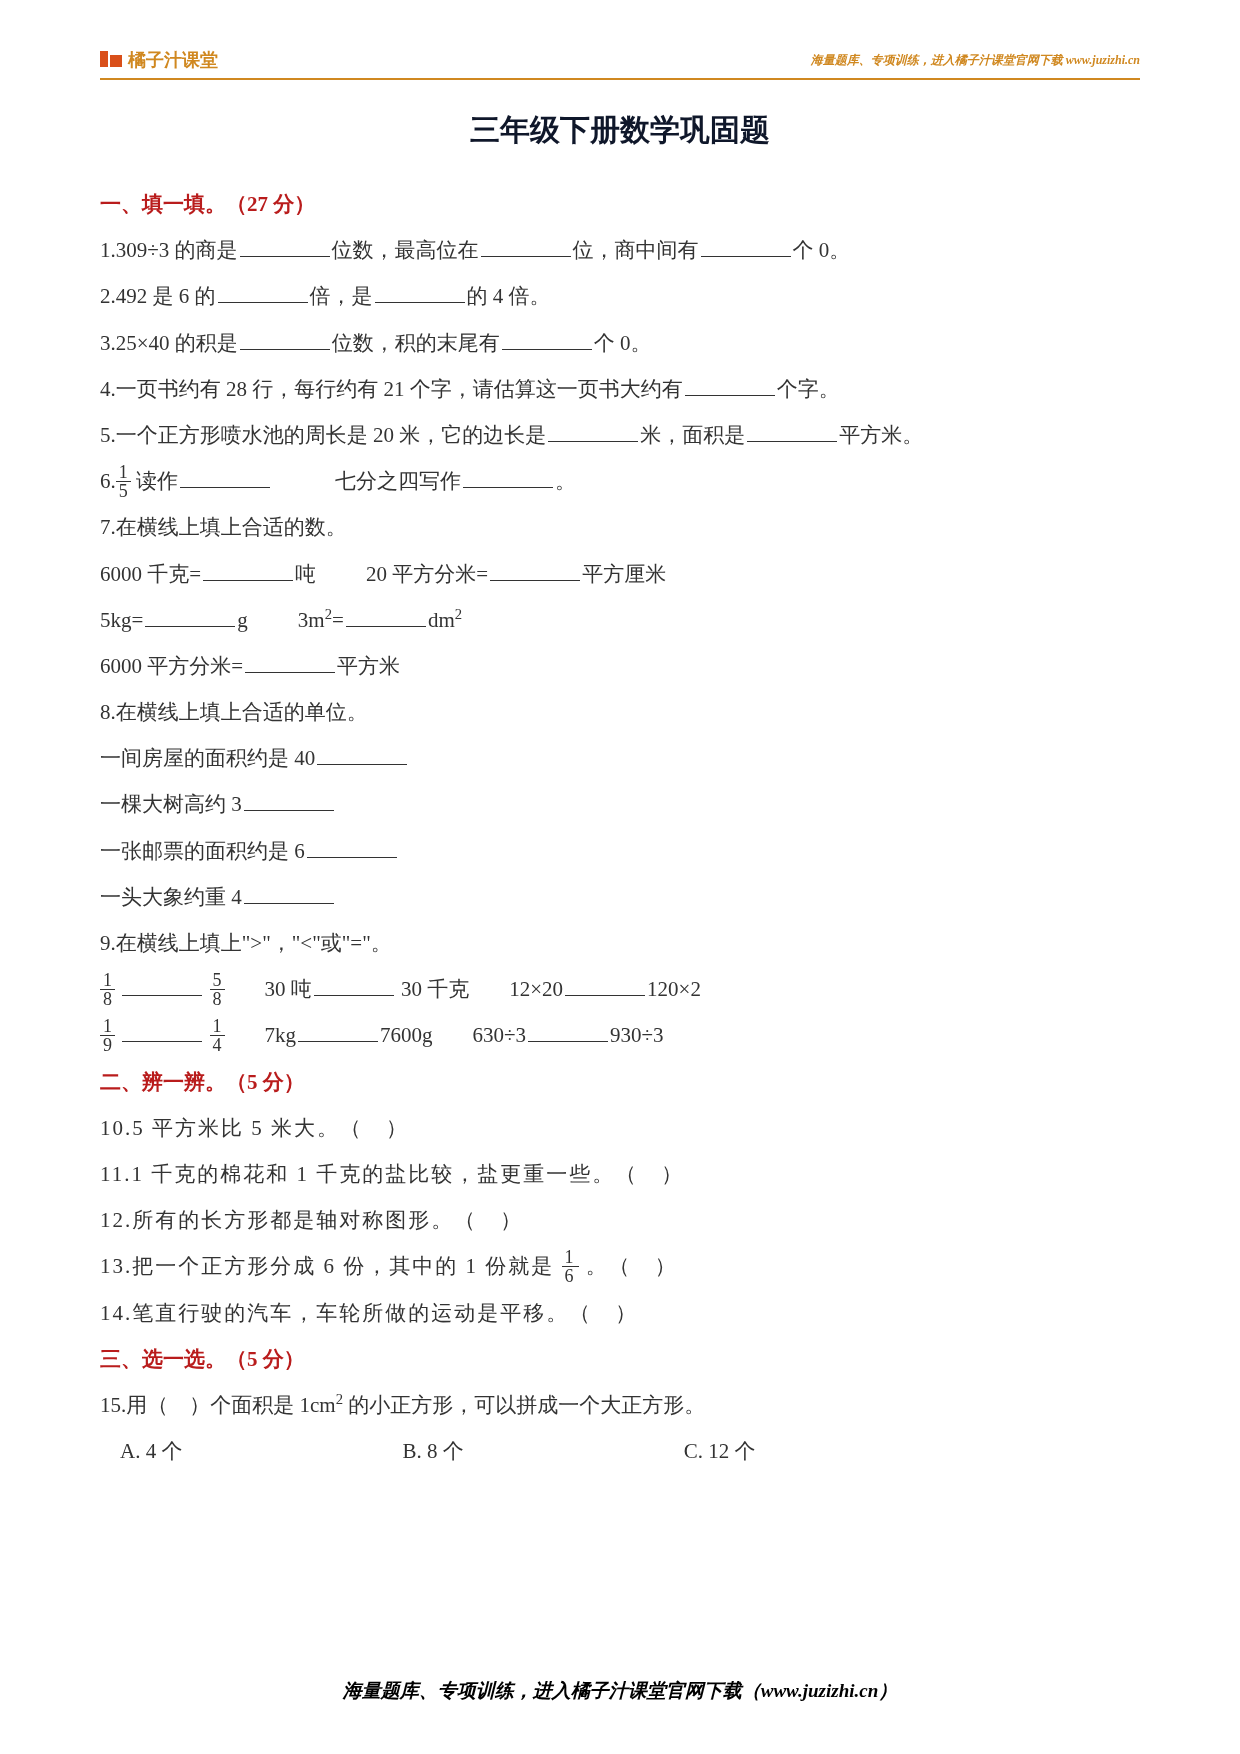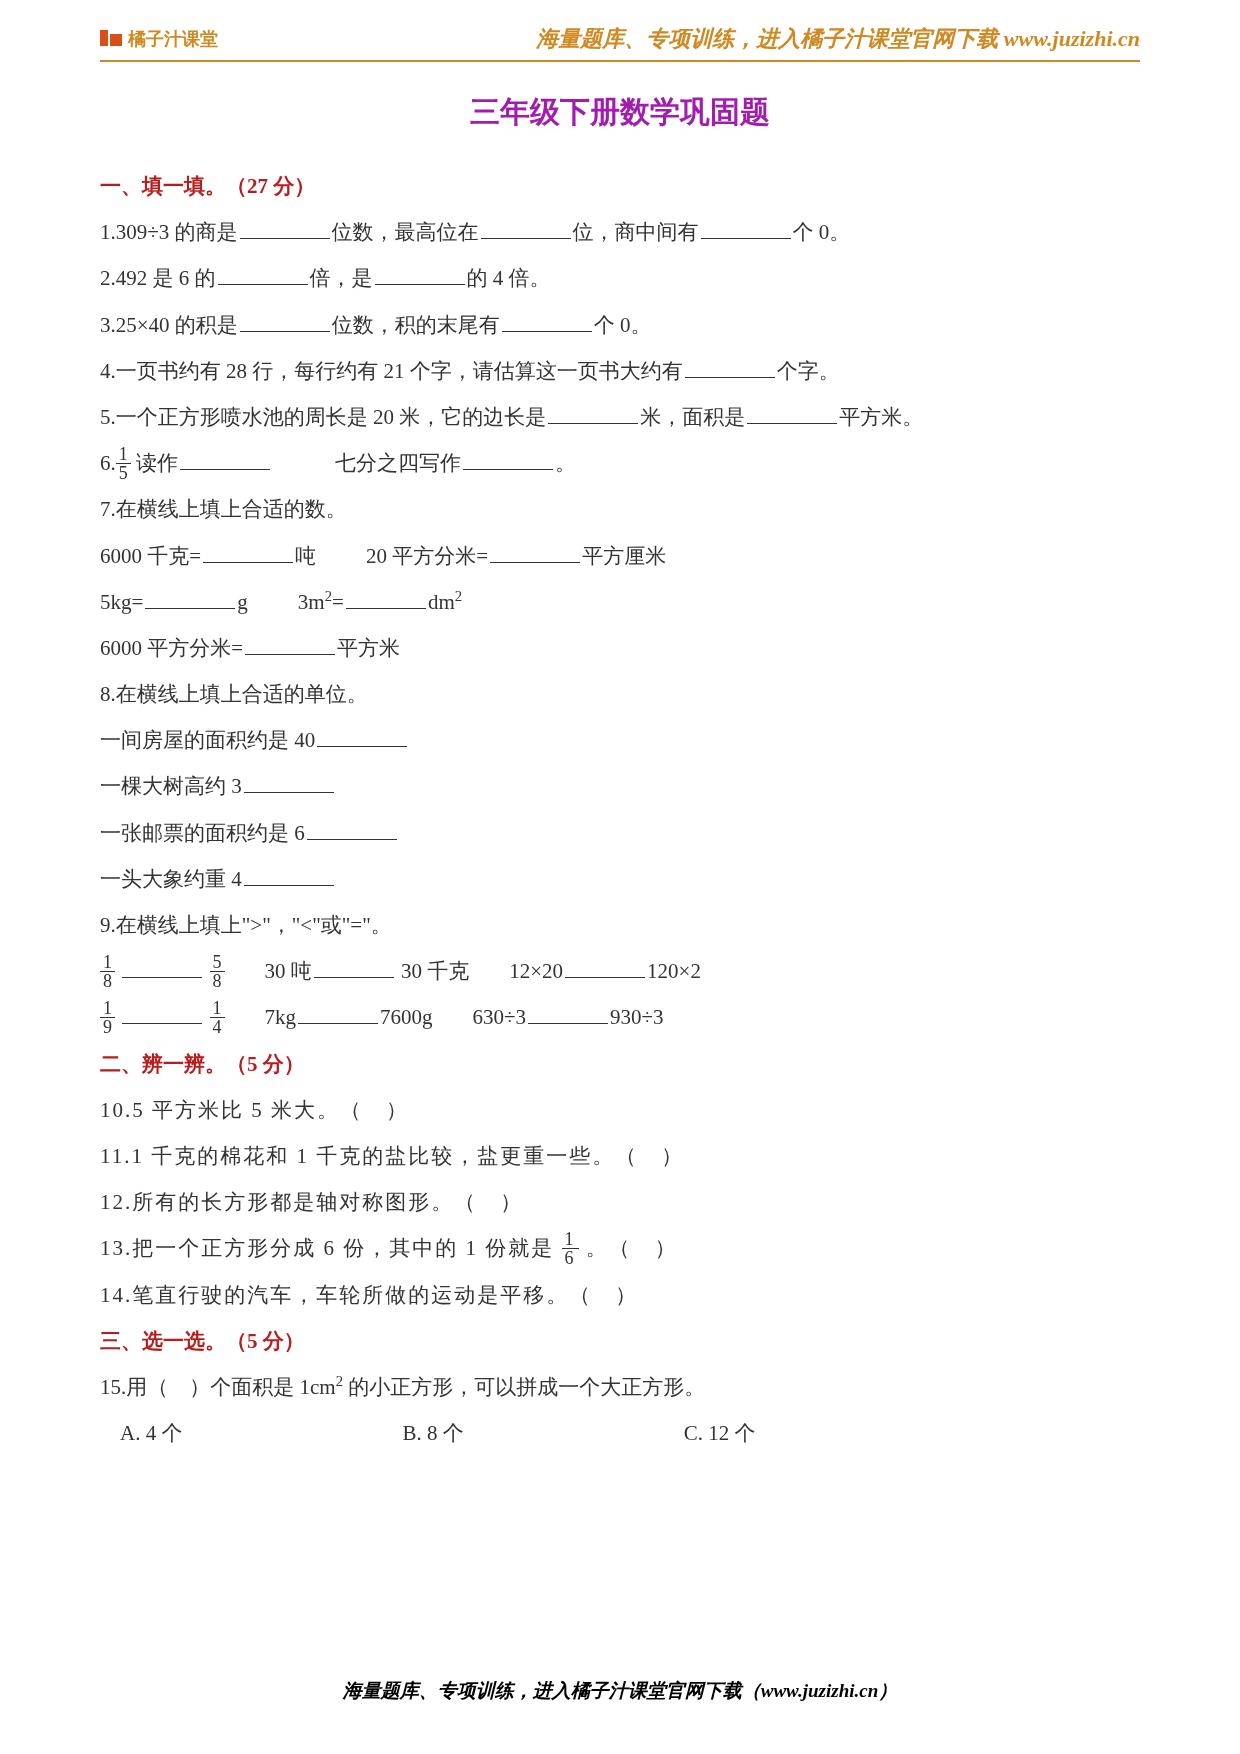--- a/index.html
+++ b/index.html
@@ -5,21 +5,21 @@
     * { margin: 0; padding: 0; box-sizing: border-box; }
     body {
       width: 1240px;
       height: 1754px;
       background: #ffffff;
       font-family: "SimSun", "宋体", serif;
       position: relative;
       color: #333;
     }
     .page {
-      padding: 24px 100px 60px 100px;
+      padding: 48px 100px 60px 100px;
     }
     .header-row {
       display: flex;
       justify-content: space-between;
       align-items: center;
       padding-bottom: 6px;
       border-bottom: 2px solid #d08820;
       margin-bottom: 30px;
     }
     .logo {
@@ -47,30 +47,30 @@
       background: #d94f1a;
     }
     .logo-text {
       color: #d08820;
       font-weight: bold;
       font-size: 18px;
     }
     .header-right {
       color: #d08820;
       font-weight: bold;
-      font-size: 22px;
+      font-size: 12px;
       font-style: italic;
       font-family: "KaiTi","楷体",serif;
     }
     .title {
       text-align: center;
       font-size: 30px;
       font-weight: bold;
       margin: 20px 0 30px 0;
-      color: #a21caf;
+      color: #0f172a;
     }
     .content {
       font-size: 21px;
       line-height: 2.2;
       color: #333;
     }
     .section-head {
       font-weight: bold;
       color: #b91c1c;
     }

